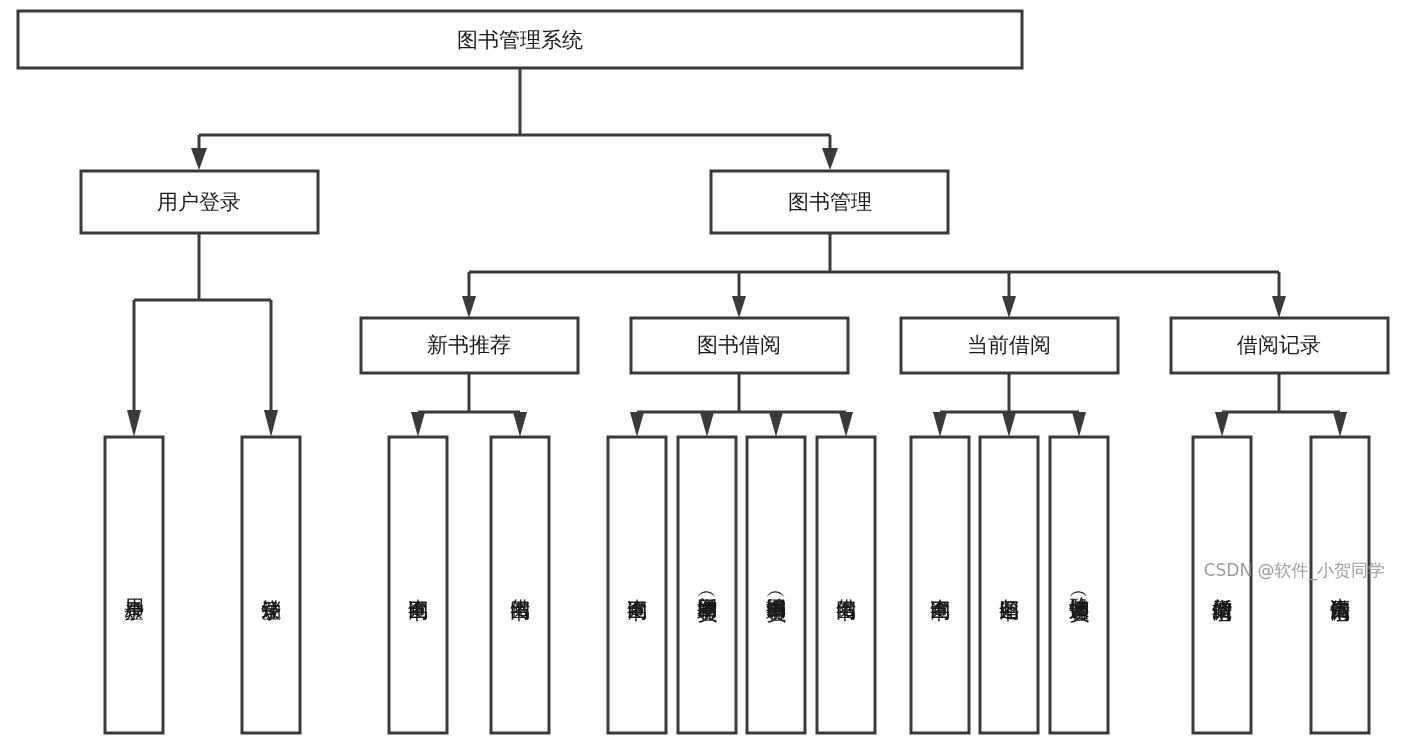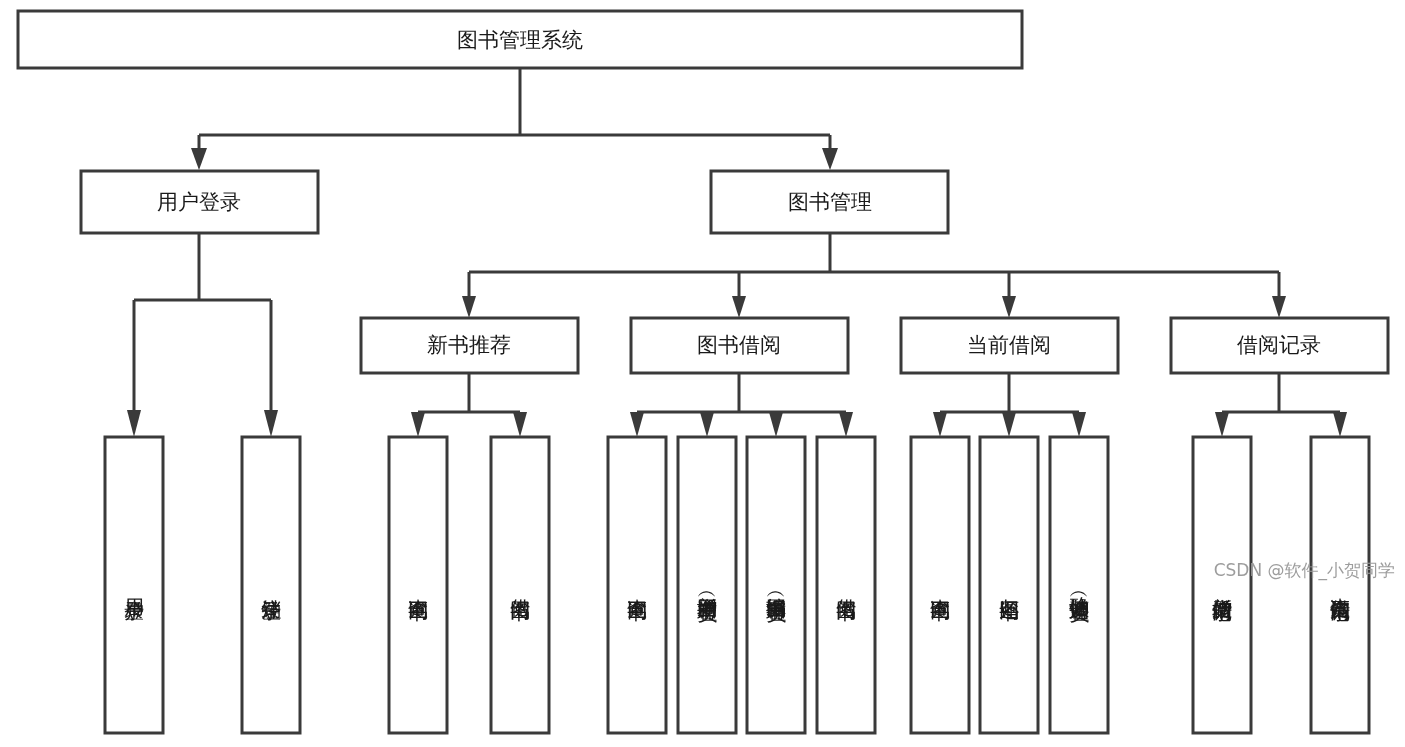--- a/index.html
+++ b/index.html
@@ -59,21 +59,21 @@
     letter-spacing: 1px;
     display: flex;
     align-items: center;
     justify-content: center;
     text-align: center;
     white-space: nowrap;
     pointer-events: none;
   }
   .watermark {
     position: absolute;
-    right: 10px;
+    right: 20px;
     bottom: 6px;
     font-family: "DejaVu Sans", "Liberation Sans", sans-serif;
     font-size: 17px;
     color: #9d9d9d;
     white-space: nowrap;
   }
 </style>
 </head>
 <body>
 

